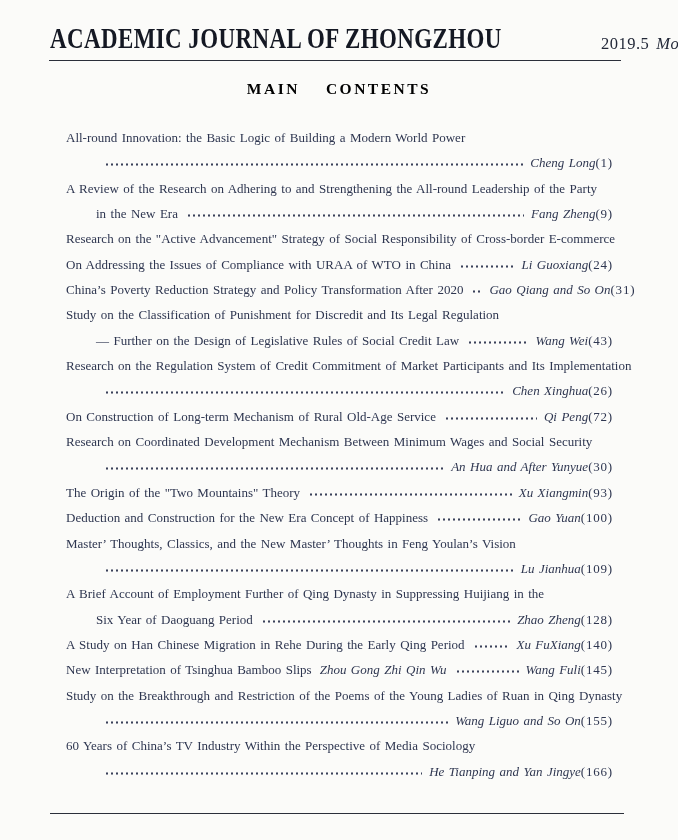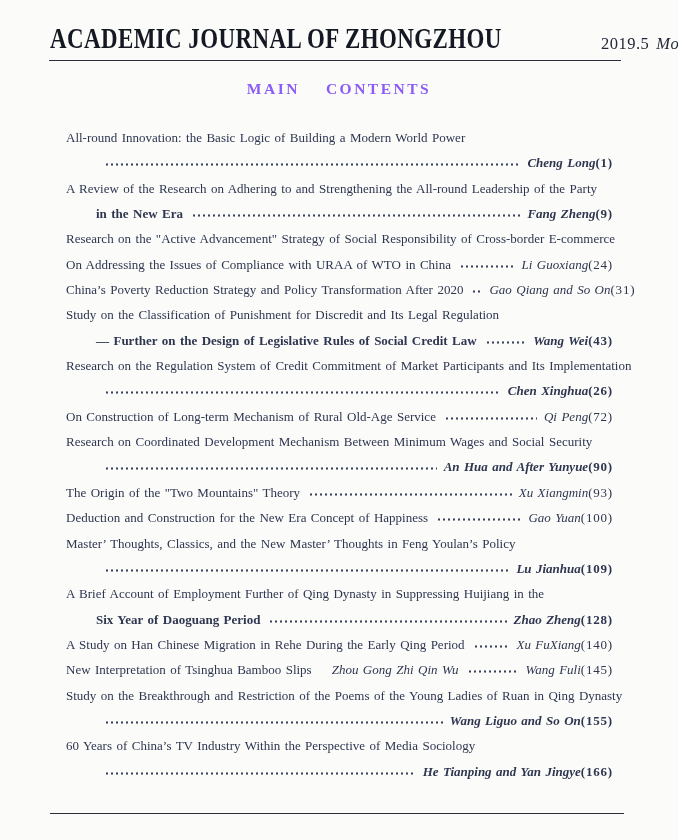--- a/index.html
+++ b/index.html
@@ -41,38 +41,38 @@
   .issue-block .freq{font-style:italic;margin-left:7px;}
   .header-rule{
     position:absolute;top:60px;left:49px;width:572px;
     border-top:1.7px solid var(--rule);
   }
 
   
   .contents-title{
     position:absolute;top:80px;left:0;width:678px;
     text-align:center;font-weight:700;font-size:15.5px;
-    letter-spacing:2.5px;color:#8b5cf6;
+    letter-spacing:2.5px;color:#000000;
   }
   .contents-title .w1{margin-right:26px;}
 
   
   .toc{
     position:absolute;top:125px;left:66px;width:547px;
     font-size:13px;
   }
   .toc-line{
     display:flex;align-items:baseline;
     height:25.35px;line-height:25.35px;
     white-space:nowrap;
     word-spacing:1.2px;
   }
-  .toc-line.indent{padding-left:30px;font-weight:bold;}
+  .toc-line.indent{padding-left:30px;}
   .t{flex:0 0 auto;}
-  .t.it{font-style:italic;margin-left:20px;}
+  .t.it{font-style:italic;margin-left:8px;}
   .leader{
     flex:1 1 auto;min-width:10px;height:5px;
     margin:0 7px 0 9px;
     background-image:radial-gradient(circle at 2px 2.5px, var(--dots) 1px, rgba(0,0,0,0) 1.25px);
     background-size:5px 5px;
     background-repeat:repeat-x;
   }
   .ap{flex:0 0 auto;}
   .au{font-style:italic;}
   .pg{font-style:normal;letter-spacing:0.8px;}
@@ -164,40 +164,40 @@
           <span class="leader"></span>
           <span class="ap"><span class="au">Qi Peng</span><span class="pg">(72)</span></span>
         </div>
       </div>
       <div class="toc-entry">
         <div class="toc-line">
           <span class="t">Research on Coordinated Development Mechanism Between Minimum Wages and Social Security</span>
         </div>
         <div class="toc-line indent">
           <span class="leader"></span>
-          <span class="ap"><span class="au">An Hua and After Yunyue</span><span class="pg">(90)</span></span>
+          <span class="ap"><span class="au">An Hua and After Yunyue</span><span class="pg">(30)</span></span>
         </div>
       </div>
       <div class="toc-entry">
         <div class="toc-line">
           <span class="t">The Origin of the "Two Mountains" Theory</span>
           <span class="leader"></span>
           <span class="ap"><span class="au">Xu Xiangmin</span><span class="pg">(93)</span></span>
         </div>
       </div>
       <div class="toc-entry">
         <div class="toc-line">
           <span class="t">Deduction and Construction for the New Era Concept of Happiness</span>
           <span class="leader"></span>
           <span class="ap"><span class="au">Gao Yuan</span><span class="pg">(100)</span></span>
         </div>
       </div>
       <div class="toc-entry">
         <div class="toc-line">
-          <span class="t">Master’ Thoughts, Classics, and the New Master’ Thoughts in Feng Youlan’s Policy</span>
+          <span class="t">Master’ Thoughts, Classics, and the New Master’ Thoughts in Feng Youlan’s Vision</span>
         </div>
         <div class="toc-line indent">
           <span class="leader"></span>
           <span class="ap"><span class="au">Lu Jianhua</span><span class="pg">(109)</span></span>
         </div>
       </div>
       <div class="toc-entry">
         <div class="toc-line">
           <span class="t">A Brief Account of Employment Further of Qing Dynasty in Suppressing Huijiang in the</span>
         </div>

